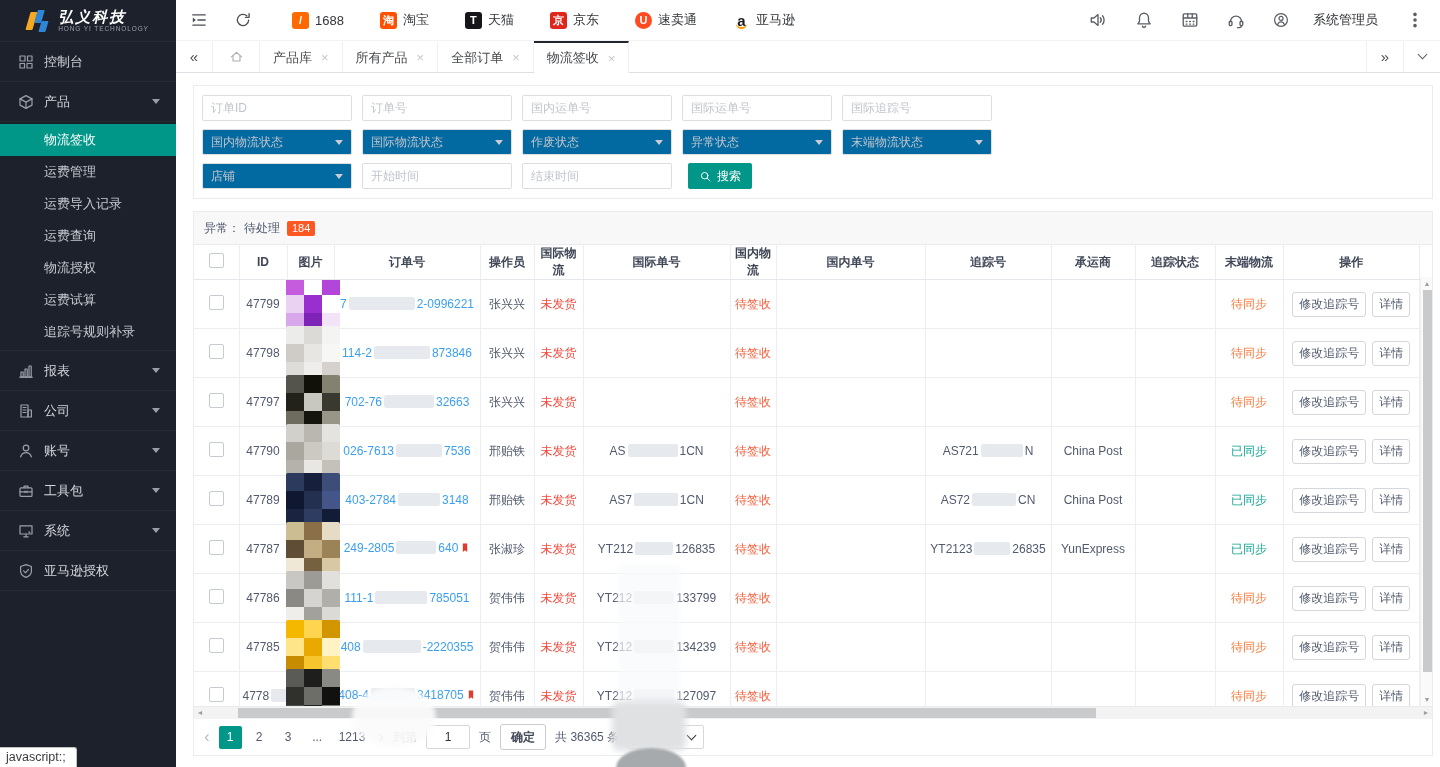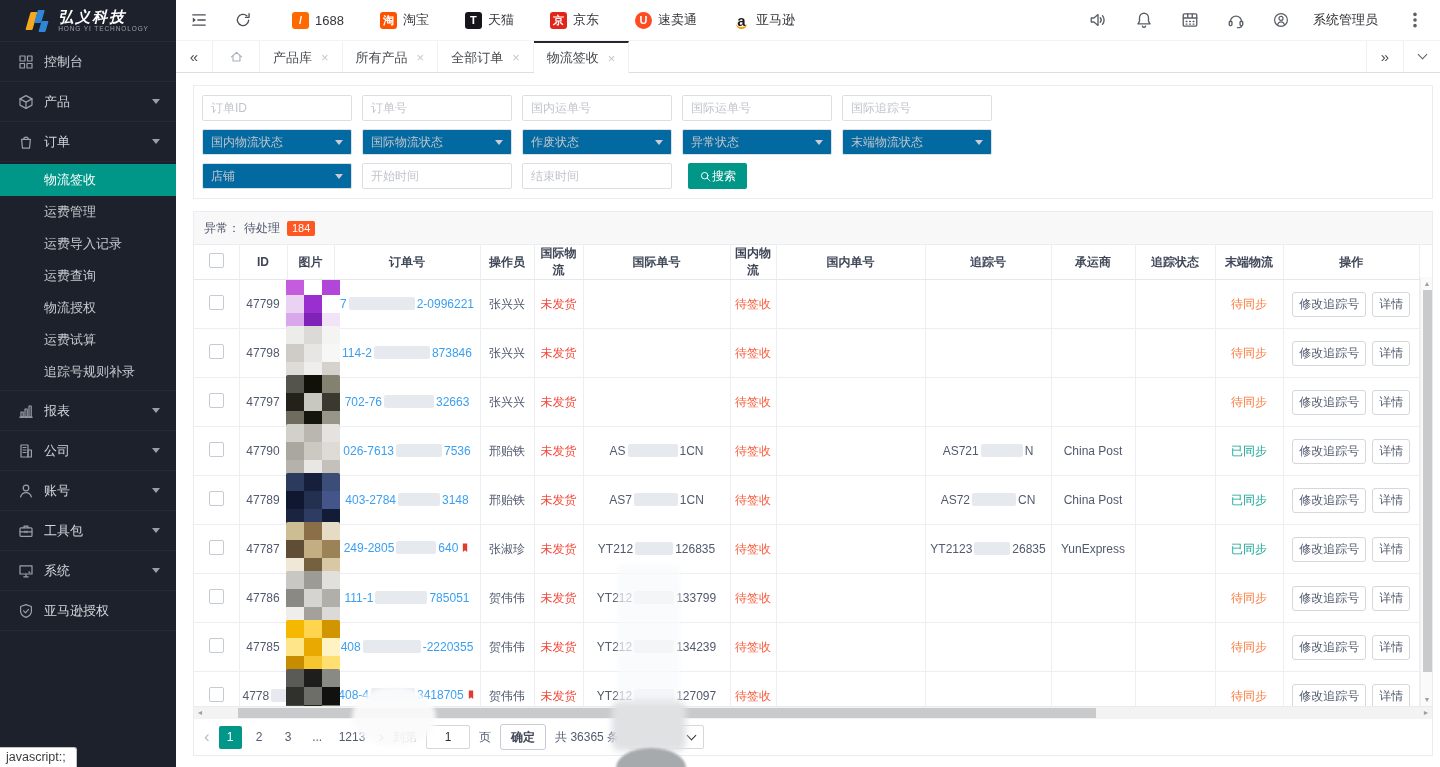--- a/index.html
+++ b/index.html
@@ -56,21 +56,21 @@
   
   .content{flex:1;padding:12px 7px 0 17px;background:#fff;overflow:hidden;position:relative;}
   .panel{border:1px solid #e9ecf0;background:#fff;}
   .filter-panel{padding:9px 8px;}
   .f-row{display:flex;align-items:center;gap:10px;margin-bottom:8px;}
   .f-row.last{margin-bottom:0;}
   .f-input{width:150px;height:26px;box-sizing:border-box;border:1px solid #dcdee2;border-radius:2px;padding:0 8px;font-size:12px;color:#555;font-family:inherit;outline:none;}
   .f-input::placeholder{color:#c0c4cc;}
   .f-select{width:150px;height:26px;box-sizing:border-box;border:1px solid #dcdee2;border-radius:2px;display:flex;align-items:center;justify-content:space-between;padding:0 8px;color:#c0c4cc;cursor:pointer;background:#0369a1;}
   .sel-caret{width:0;height:0;border-left:4px solid transparent;border-right:4px solid transparent;border-top:5px solid #c8ccd4;}
-  .search-btn{height:26px;margin-left:6px;background:var(--accent,#009688);color:#fff;border:none;border-radius:2px;padding:0 11px;display:flex;align-items:center;font-size:12px;font-family:inherit;cursor:pointer;}
+  .search-btn{height:26px;margin-left:6px;background:var(--accent,#009688);color:#fff;border:none;border-radius:2px;padding:0 11px;display:flex;align-items:center;gap:5px;font-size:12px;font-family:inherit;cursor:pointer;}
   .search-btn svg{width:13px;height:13px;}
   
   .table-panel{margin-top:12px;display:flex;flex-direction:column;}
   .t-toolbar{height:32px;display:flex;align-items:center;padding:0 10px;background:#f8f8f9;border-bottom:1px solid #e9ecf0;color:#515a6e;gap:4px;}
   .badge{background:var(--badge,#ff5722);color:#fff;border-radius:2px;padding:1px 5px 2px;font-size:11px;margin-left:3px;}
   .t-toolbar-right{margin-left:auto;display:flex;align-items:center;gap:7px;}
   .shipped{font-weight:bold;color:#2e3238;margin-right:8px;}
   .tool-btn{width:22px;height:22px;box-sizing:border-box;border:1px solid #d4d7dc;border-radius:2px;background:#fff;display:flex;align-items:center;justify-content:center;color:#6a6f78;cursor:pointer;}
   .tool-btn svg{width:13px;height:13px;}
   .table-area{position:relative;padding-right:12px;}
@@ -152,30 +152,20 @@
 
   </div>
         <div class="menu-item">
     <span class="mi-icon">
             <svg viewBox="0 0 16 16">
               <path d="M8 1.6 14 4.9v6.2L8 14.4 2 11.1V4.9z"></path>
               <path d="M2 4.9l6 3.2 6-3.2M8 8.1v6.3"></path>
             </svg>
           </span>
     <span class="mi-label">产品</span>
-    <span class="caret down"></span>
-  </div>
-        <div class="menu-item">
-    <span class="mi-icon">
-            <svg viewBox="0 0 16 16">
-              <path d="M3.6 5.4h8.8l-.9 8.8H4.5z"></path>
-              <path d="M5.7 5.4a2.3 2.3 0 0 1 4.6 0"></path>
-            </svg>
-          </span>
-    <span class="mi-label">订单</span>
     <span class="caret down"></span>
   </div>
         <div class="submenu">
           <div class="submenu-item active">物流签收</div>
           <div class="submenu-item">运费管理</div>
           <div class="submenu-item">运费导入记录</div>
           <div class="submenu-item">运费查询</div>
           <div class="submenu-item">物流授权</div>
           <div class="submenu-item">运费试算</div>
           <div class="submenu-item">追踪号规则补录</div>

